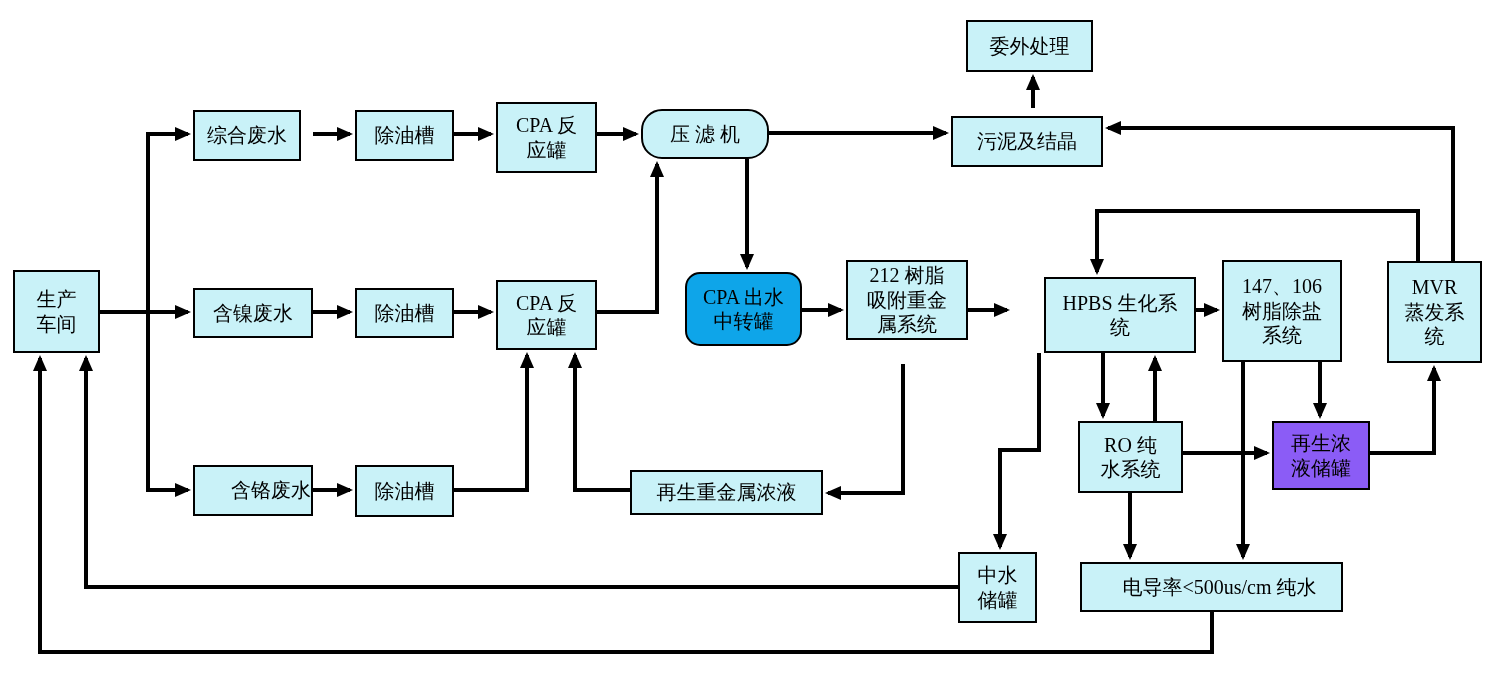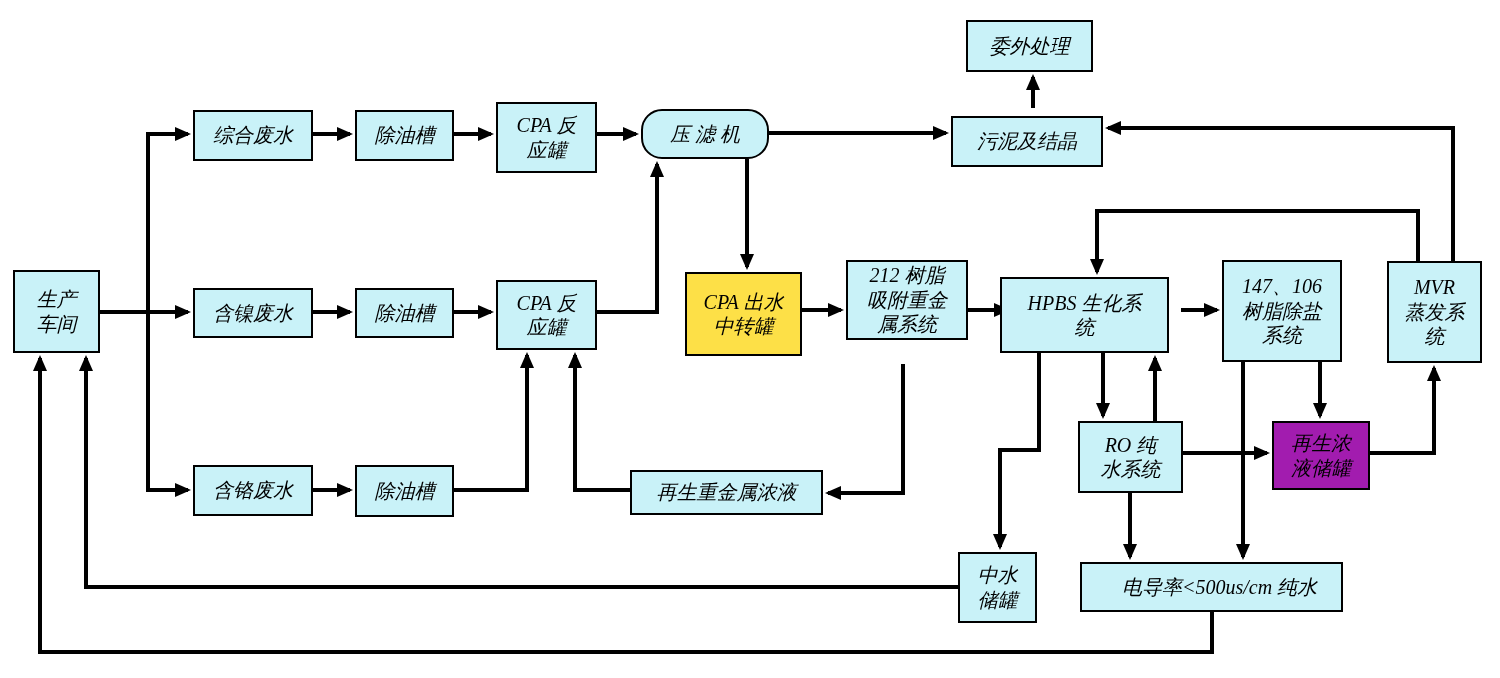--- a/index.html
+++ b/index.html
@@ -13,21 +13,20 @@
   #edge-layer{position:absolute;left:0;top:0;width:1500px;height:678px;}
   .node{
     position:absolute;
     box-sizing:border-box;
     border:2px solid #1d4ed8;
     display:flex;align-items:center;justify-content:center;
     text-align:center;
     font-size:20px;line-height:1.22;
     color:#000000;
     white-space:pre-line;
-    font-style:italic;
   }
   .edge{fill:none;stroke:#000000;stroke-width:4;}
 </style>
 </head>
 <body>
 
 <div id="stage">
   <svg id="edge-layer" viewBox="0 0 1500 678" xmlns="http://www.w3.org/2000/svg">
     <defs>
       <marker id="arrowhead" markerUnits="userSpaceOnUse" markerWidth="16" markerHeight="14" refX="13" refY="7" orient="auto">
@@ -64,48 +63,48 @@
         <polyline points="1370,453 1434,453 1434,368" class="edge" marker-end="url(#arrowhead)" stroke="#000000"></polyline>
         <polyline points="1418,261 1418,211 1097,211 1097,272" class="edge" marker-end="url(#arrowhead)" stroke="#000000"></polyline>
         <polyline points="1453,261 1453,128 1108,128" class="edge" marker-end="url(#arrowhead)" stroke="#000000"></polyline>
         <polyline points="958,587 86,587 86,358" class="edge" marker-end="url(#arrowhead)" stroke="#000000"></polyline>
         <polyline points="1212,612 1212,652 40,652 40,358" class="edge" marker-end="url(#arrowhead)" stroke="#000000"></polyline>
       </g>
   </svg>
   <div id="nodes">
       <div class="node" style="left: 13px; top: 270px; width: 87px; height: 83px; background: rgb(201, 242, 248); border-color: rgb(0, 0, 0);"><span>生产
 车间</span></div>
-      <div class="node" style="left: 193px; top: 110px; width: 120px; height: 51px; background: rgb(201, 242, 248); border-color: rgb(0, 0, 0);"><span>综合废水</span></div>
+      <div class="node" style="left: 193px; top: 110px; width: 108px; height: 51px; background: rgb(201, 242, 248); border-color: rgb(0, 0, 0);"><span>综合废水</span></div>
       <div class="node" style="left: 355px; top: 110px; width: 99px; height: 51px; background: rgb(201, 242, 248); border-color: rgb(0, 0, 0);"><span>除油槽</span></div>
       <div class="node" style="left: 496px; top: 102px; width: 101px; height: 71px; background: rgb(201, 242, 248); border-color: rgb(0, 0, 0);"><span>CPA 反
 应罐</span></div>
       <div class="node" style="left: 641px; top: 109px; width: 128px; height: 50px; background: rgb(201, 242, 248); border-color: rgb(0, 0, 0); border-radius: 21px;"><span>压 滤 机</span></div>
       <div class="node" style="left: 951px; top: 108px; width: 152px; height: 51px; background: rgb(201, 242, 248); border-color: rgb(0, 0, 0); margin-top: 8px;"><span>污泥及结晶</span></div>
       <div class="node" style="left: 966px; top: 20px; width: 127px; height: 52px; background: rgb(201, 242, 248); border-color: rgb(0, 0, 0);"><span>委外处理</span></div>
       <div class="node" style="left: 193px; top: 288px; width: 120px; height: 50px; background: rgb(201, 242, 248); border-color: rgb(0, 0, 0);"><span>含镍废水</span></div>
       <div class="node" style="left: 355px; top: 288px; width: 99px; height: 50px; background: rgb(201, 242, 248); border-color: rgb(0, 0, 0);"><span>除油槽</span></div>
       <div class="node" style="left: 496px; top: 280px; width: 101px; height: 70px; background: rgb(201, 242, 248); border-color: rgb(0, 0, 0);"><span>CPA 反
 应罐</span></div>
-      <div class="node" style="left: 685px; top: 272px; width: 117px; height: 84px; background: #fde047; border-color: rgb(0, 0, 0);"><span>CPA 出水
+      <div class="node" style="left: 685px; top: 272px; width: 117px; height: 74px; background: #0ea5e9; border-color: rgb(0, 0, 0); border-radius: 15px;"><span>CPA 出水
 中转罐</span></div>
       <div class="node" style="left: 846px; top: 260px; width: 122px; height: 80px; background: rgb(201, 242, 248); border-color: rgb(0, 0, 0);"><span>212 树脂
 吸附重金
 属系统</span></div>
-      <div class="node" style="left: 1000px; top: 277px; width: 169px; height: 76px; background: rgb(201, 242, 248); border-color: rgb(0, 0, 0);"><span>HPBS 生化系
+      <div class="node" style="left: 1044px; top: 277px; width: 152px; height: 76px; background: rgb(201, 242, 248); border-color: rgb(0, 0, 0);"><span>HPBS 生化系
 统</span></div>
       <div class="node" style="left: 1222px; top: 260px; width: 120px; height: 102px; background: rgb(201, 242, 248); border-color: rgb(0, 0, 0);"><span>147、106
 树脂除盐
 系统</span></div>
       <div class="node" style="left: 1387px; top: 261px; width: 95px; height: 102px; background: rgb(201, 242, 248); border-color: rgb(0, 0, 0);"><span>MVR
 蒸发系
 统</span></div>
-      <div class="node" style="left: 193px; top: 465px; width: 120px; height: 51px; background: rgb(201, 242, 248); border-color: rgb(0, 0, 0);"><span>含铬废水</span></div>
+      <div class="node" style="left: 193px; top: 465px; width: 120px; height: 51px; background: rgb(201, 242, 248); border-color: rgb(0, 0, 0); justify-content: flex-end;"><span>含铬废水</span></div>
       <div class="node" style="left: 355px; top: 465px; width: 99px; height: 52px; background: rgb(201, 242, 248); border-color: rgb(0, 0, 0);"><span>除油槽</span></div>
       <div class="node" style="left: 630px; top: 470px; width: 193px; height: 45px; background: rgb(201, 242, 248); border-color: rgb(0, 0, 0);"><span>再生重金属浓液</span></div>
       <div class="node" style="left: 1078px; top: 421px; width: 105px; height: 72px; background: rgb(201, 242, 248); border-color: rgb(0, 0, 0);"><span>RO 纯
 水系统</span></div>
-      <div class="node" style="left: 1272px; top: 421px; width: 98px; height: 69px; background: #a21caf; border-color: rgb(0, 0, 0);"><span>再生浓
+      <div class="node" style="left: 1272px; top: 421px; width: 98px; height: 69px; background: #8b5cf6; border-color: rgb(0, 0, 0);"><span>再生浓
 液储罐</span></div>
       <div class="node" style="left: 958px; top: 552px; width: 79px; height: 71px; background: rgb(201, 242, 248); border-color: rgb(0, 0, 0);"><span>中水
 储罐</span></div>
       <div class="node" style="left: 1080px; top: 562px; width: 263px; height: 50px; background: rgb(201, 242, 248); border-color: rgb(0, 0, 0); padding-left: 16px;"><span>电导率&lt;500us/cm 纯水</span></div>
     </div>
 </div>
 
 </body></html>

